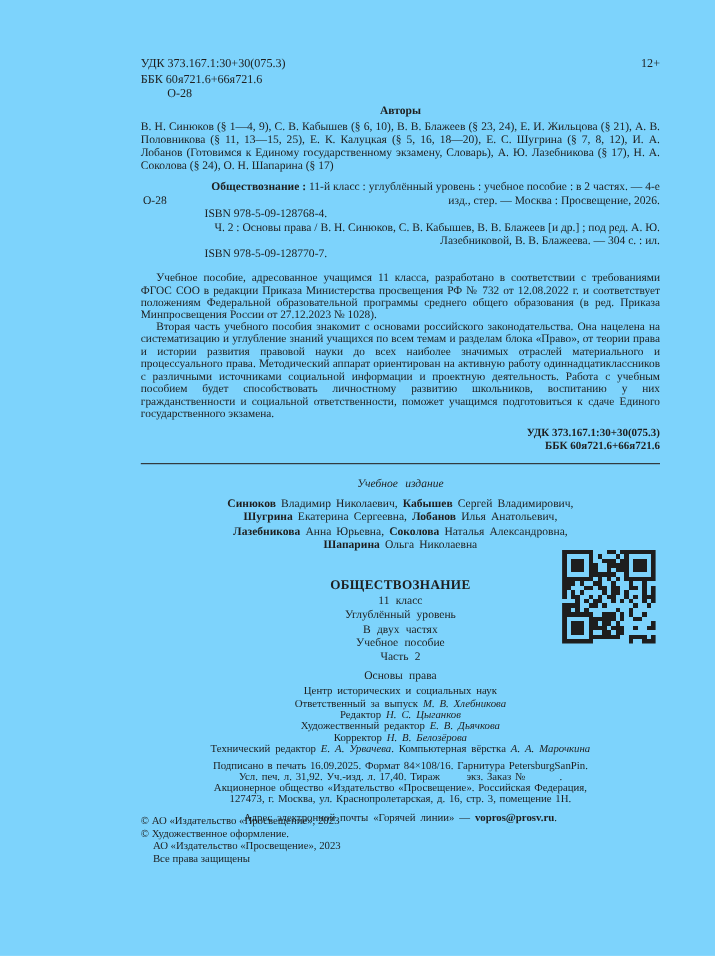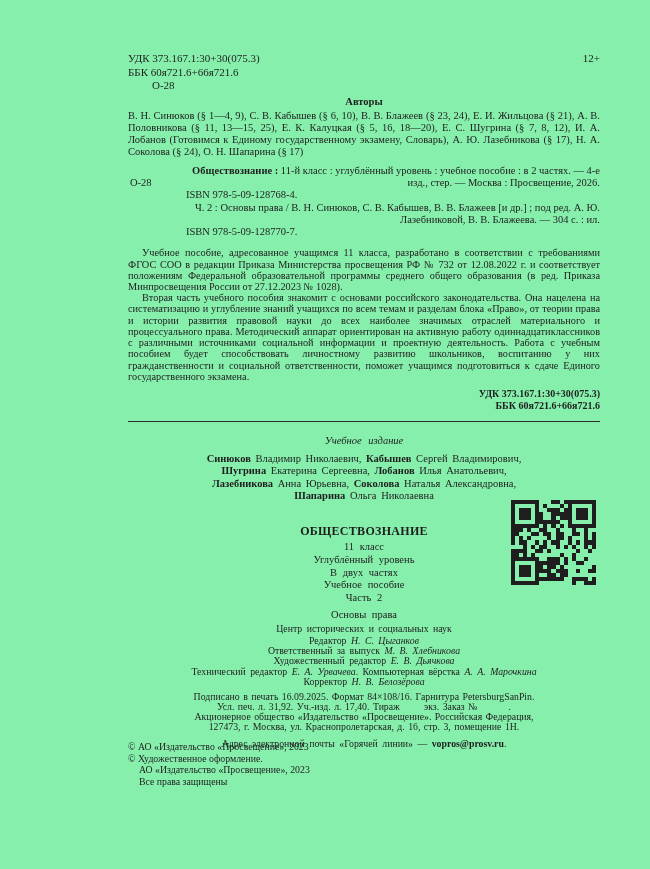--- a/index.html
+++ b/index.html
@@ -1,18 +1,18 @@
 <!DOCTYPE html>
 <html lang="ru"><head>
 <meta charset="utf-8">
 <style>
   html,body{margin:0;padding:0;background:#ffffff;}
   .page{
     position:relative; width:650px; height:869px; overflow:hidden;
-    background:#86efac; color:#1e1e1e;
+    background:#7dd3fc; color:#1e1e1e;
     font-family:"Liberation Serif","DejaVu Serif",serif;
   }
   .content{position:absolute; left:128px; top:52px; width:472px;}
 
   
   .header{display:flex; justify-content:space-between; font-size:11px; line-height:13.5px;}
   .header .code{padding-left:24px;}
   .age{font-size:11px;}
 
   .authors-heading{text-align:center; font-weight:bold; font-size:10.5px; margin-top:3px;}
@@ -105,25 +105,25 @@
         <div>11 класс</div>
         <div>Углублённый уровень</div>
         <div>В двух частях</div>
         <div>Учебное пособие</div>
         <div>Часть 2</div>
       </div>
     <div class="center part-title">Основы права</div>
     <div class="center center-name">Центр исторических и социальных наук</div>
 
     <div class="center staff" id="staff-block">
+        <div>Ответственный за выпуск <i>М. В. Хлебникова</i></div>
         <div>Редактор <i>Н. С. Цыганков</i></div>
-        <div>Ответственный за выпуск <i>М. В. Хлебникова</i></div>
         <div>Художественный редактор <i>Е. В. Дьячкова</i></div>
+        <div>Корректор <i>Н. В. Белозёрова</i></div>
         <div>Технический редактор <i>Е. А. Урвачева</i>. Компьютерная вёрстка <i>А. А. Марочкина</i></div>
-        <div>Корректор <i>Н. В. Белозёрова</i></div>
       </div>
 
     <div class="center print" id="print-block">
         <div>Подписано в печать 16.09.2025. Формат 84×108/16. Гарнитура PetersburgSanPin.</div>
         <div>Усл. печ. л. 31,92. Уч.-изд. л. 17,40. Тираж&nbsp;&nbsp;&nbsp;&nbsp;&nbsp;&nbsp;&nbsp;экз. Заказ №&nbsp;&nbsp;&nbsp;&nbsp;&nbsp;&nbsp;&nbsp;&nbsp;&nbsp;.</div>
         <div>Акционерное общество «Издательство «Просвещение». Российская Федерация,</div>
         <div>127473, г. Москва, ул. Краснопролетарская, д. 16, стр. 3, помещение 1Н.</div>
       </div>
 
     <div class="center hotline"><span>Адрес электронной почты «Горячей линии» — </span><b>vopros@prosv.ru</b><span>.</span></div>

